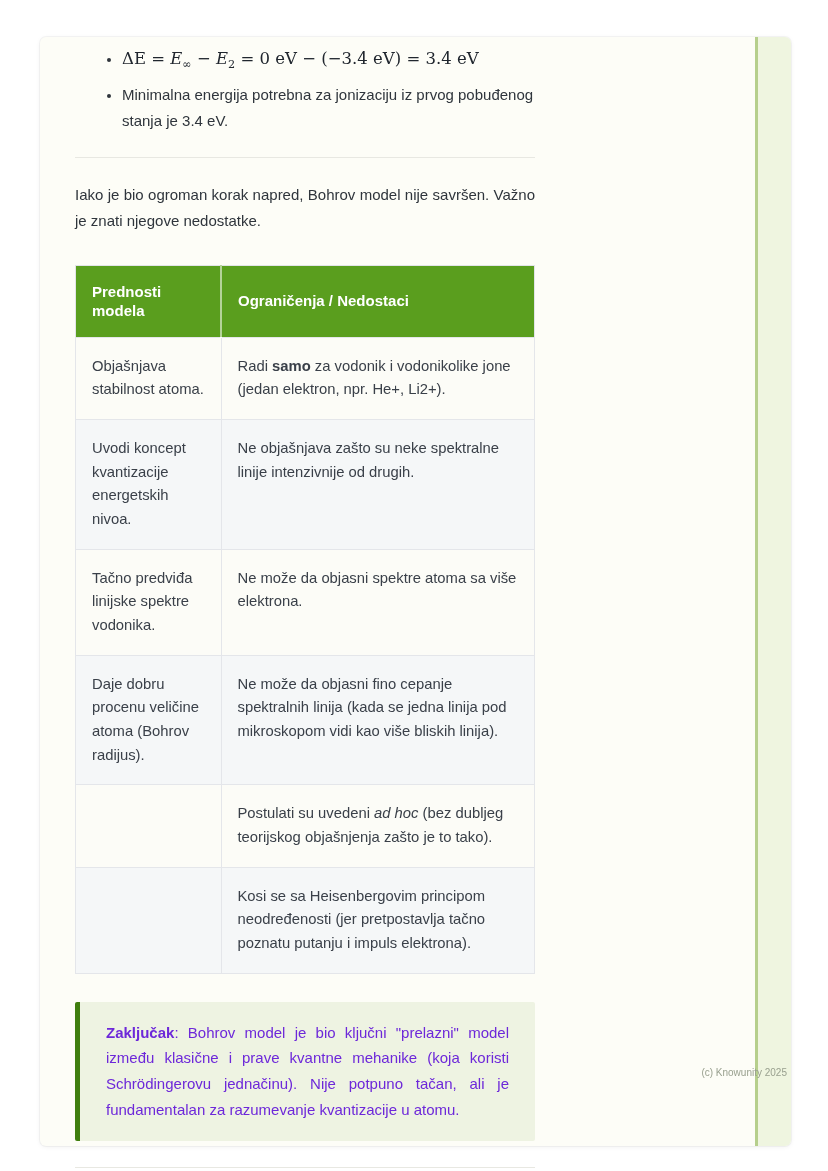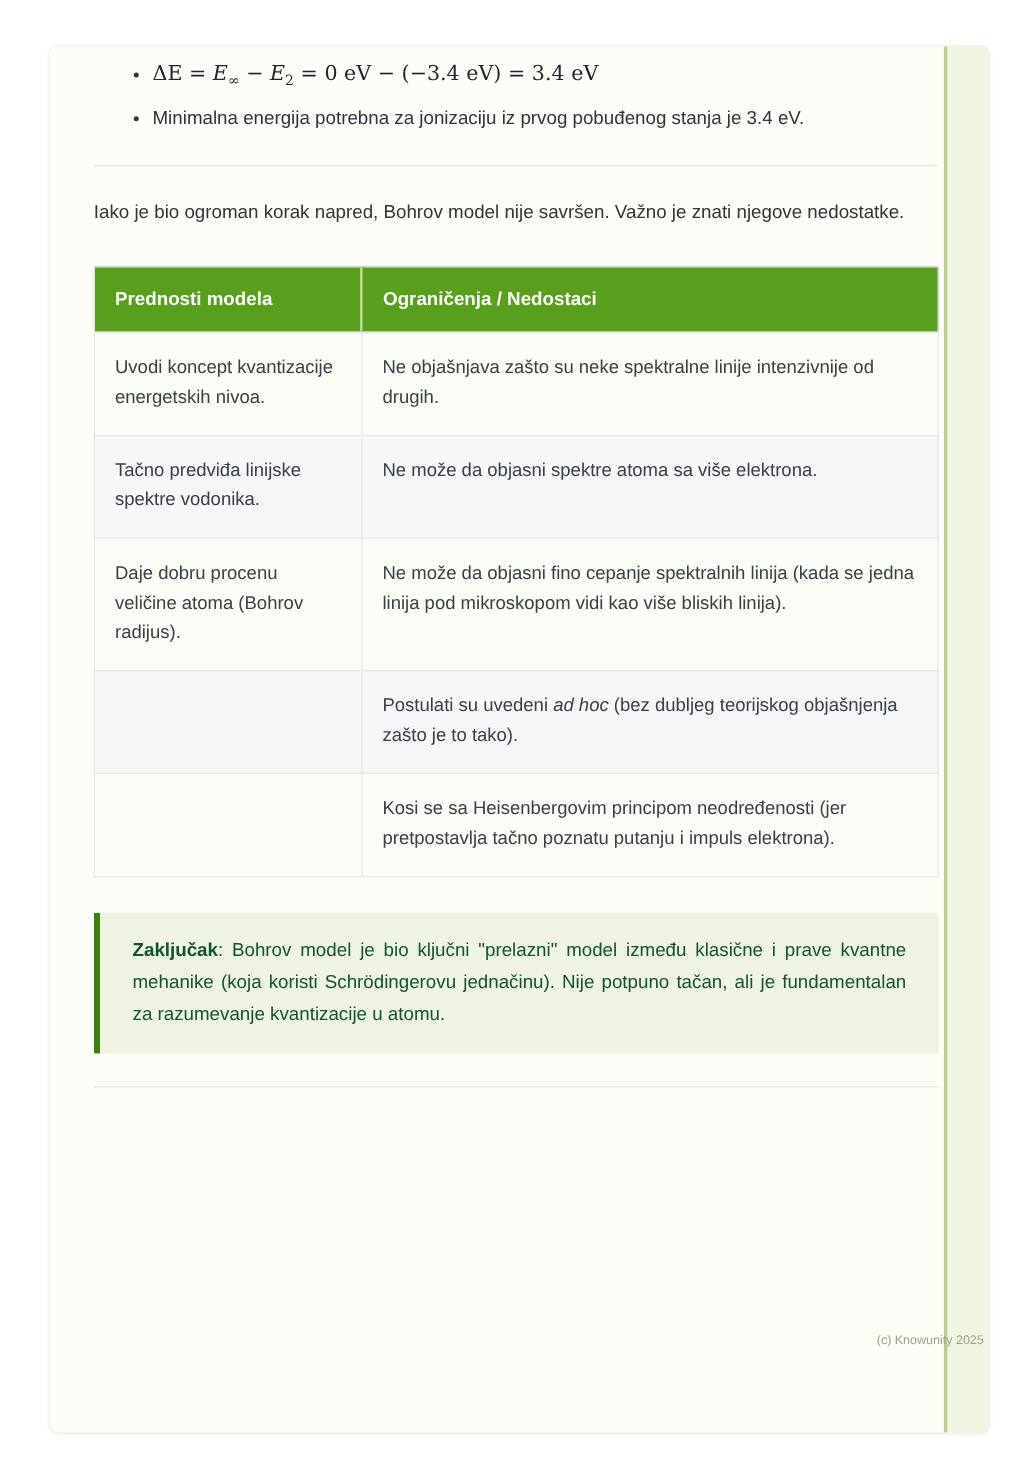--- a/index.html
+++ b/index.html
@@ -23,21 +23,21 @@
     position: absolute;
     top: 0; right: 0;
     width: 36px; height: 100%;
     background: #eff5e0;
     border-left: 3px solid #b6cf8c;
     border-radius: 0 6px 6px 0;
   }
   .content {
     position: relative;
     margin-left: 35px;
-    width: 676px;
+    width: 460px;
     padding-top: 8px;
     color: #32383f;
   }
   ul.bullets {
     margin: 0; padding: 0 0 0 47px;
     list-style: disc;
   }
   ul.bullets li {
     font-size: 15px;
     line-height: 1.7;
@@ -103,21 +103,21 @@
   .italic-seg { font-style: italic; }
   .callout {
     margin-top: 28px;
     background: #eef3e2;
     border-left: 5px solid #3f7e0e;
     border-radius: 2px;
     padding: 18px 26px;
     font-size: 15px;
     line-height: 1.72;
     text-align: justify;
-    color: #14532d;
+    color: #6d28d9;
   }
   .callout .label { font-weight: 700; }
   hr.rule-bottom { margin: 26px 0 0 0; }
   .page-footer {
     position: absolute;
     right: 4px;
     top: 1030px;
     font-size: 10px;
     color: #99a08f;
     z-index: 2;
@@ -151,20 +151,24 @@
           <col class="c2">
         </colgroup>
       <thead>
         <tr>
           <th class="first">Prednosti modela</th>
           <th>Ograničenja / Nedostaci</th>
         </tr>
       </thead>
       <tbody>
         <tr>
+          <td>Objašnjava stabilnost atoma.</td>
+          <td><span>Radi </span><span class="bold-seg">samo</span><span> za vodonik i vodonikolike jone (jedan elektron, npr. He+, Li2+).</span></td>
+        </tr>
+        <tr>
           <td>Uvodi koncept kvantizacije energetskih nivoa.</td>
           <td>Ne objašnjava zašto su neke spektralne linije intenzivnije od drugih.</td>
         </tr>
         <tr>
           <td>Tačno predviđa linijske spektre vodonika.</td>
           <td>Ne može da objasni spektre atoma sa više elektrona.</td>
         </tr>
         <tr>
           <td>Daje dobru procenu veličine atoma (Bohrov radijus).</td>
           <td>Ne može da objasni fino cepanje spektralnih linija (kada se jedna linija pod mikroskopom vidi kao više bliskih linija).</td>

